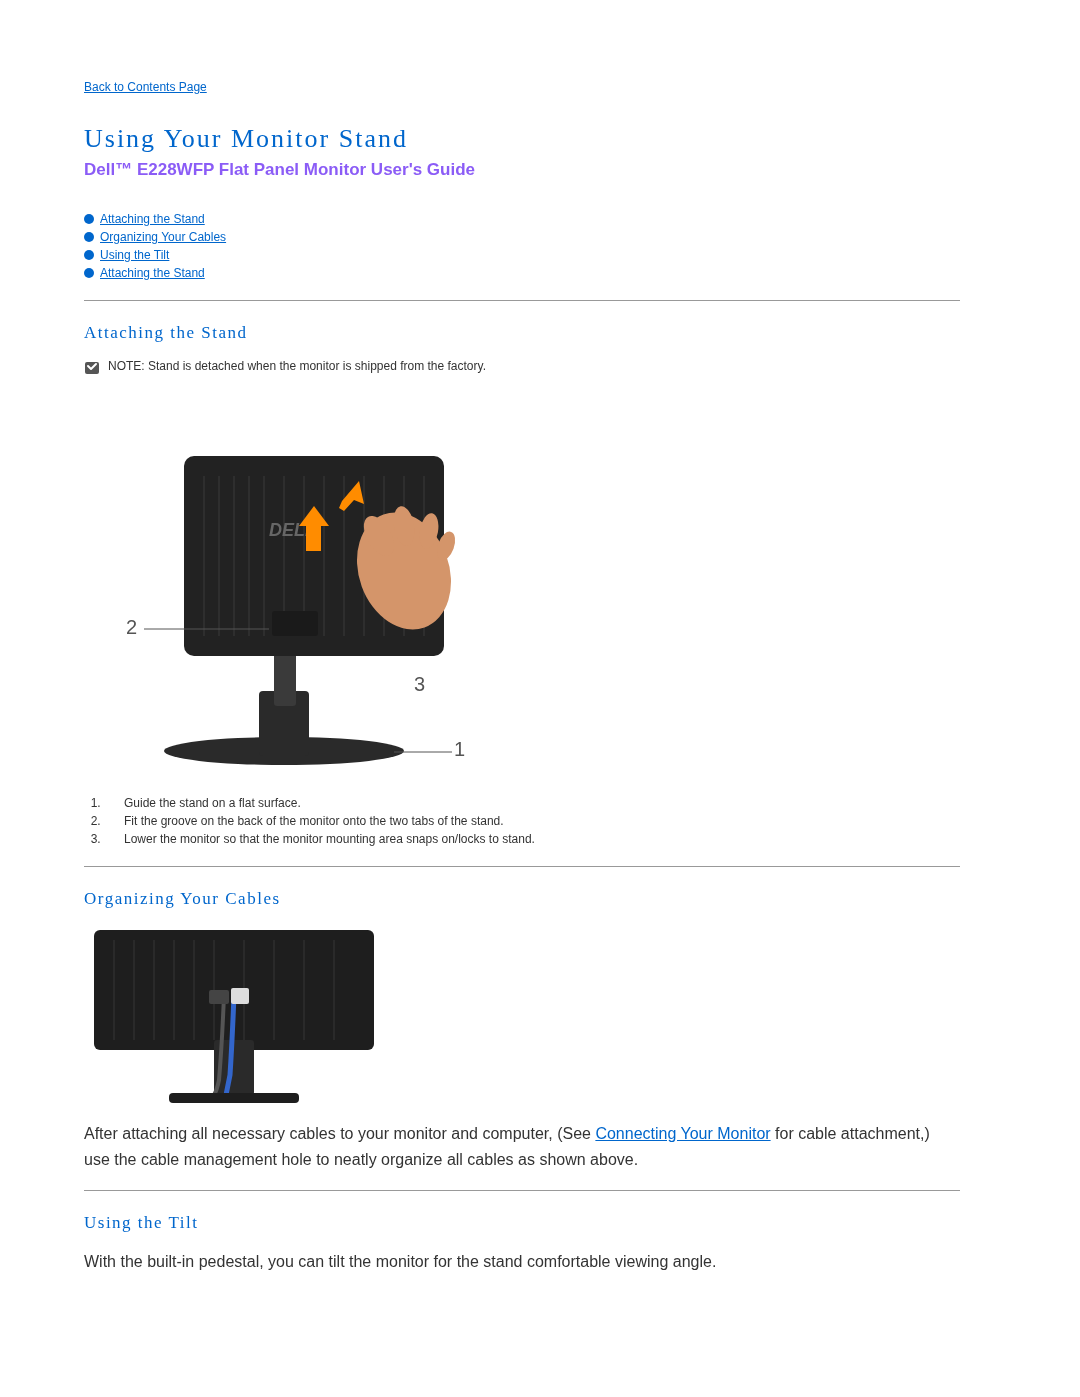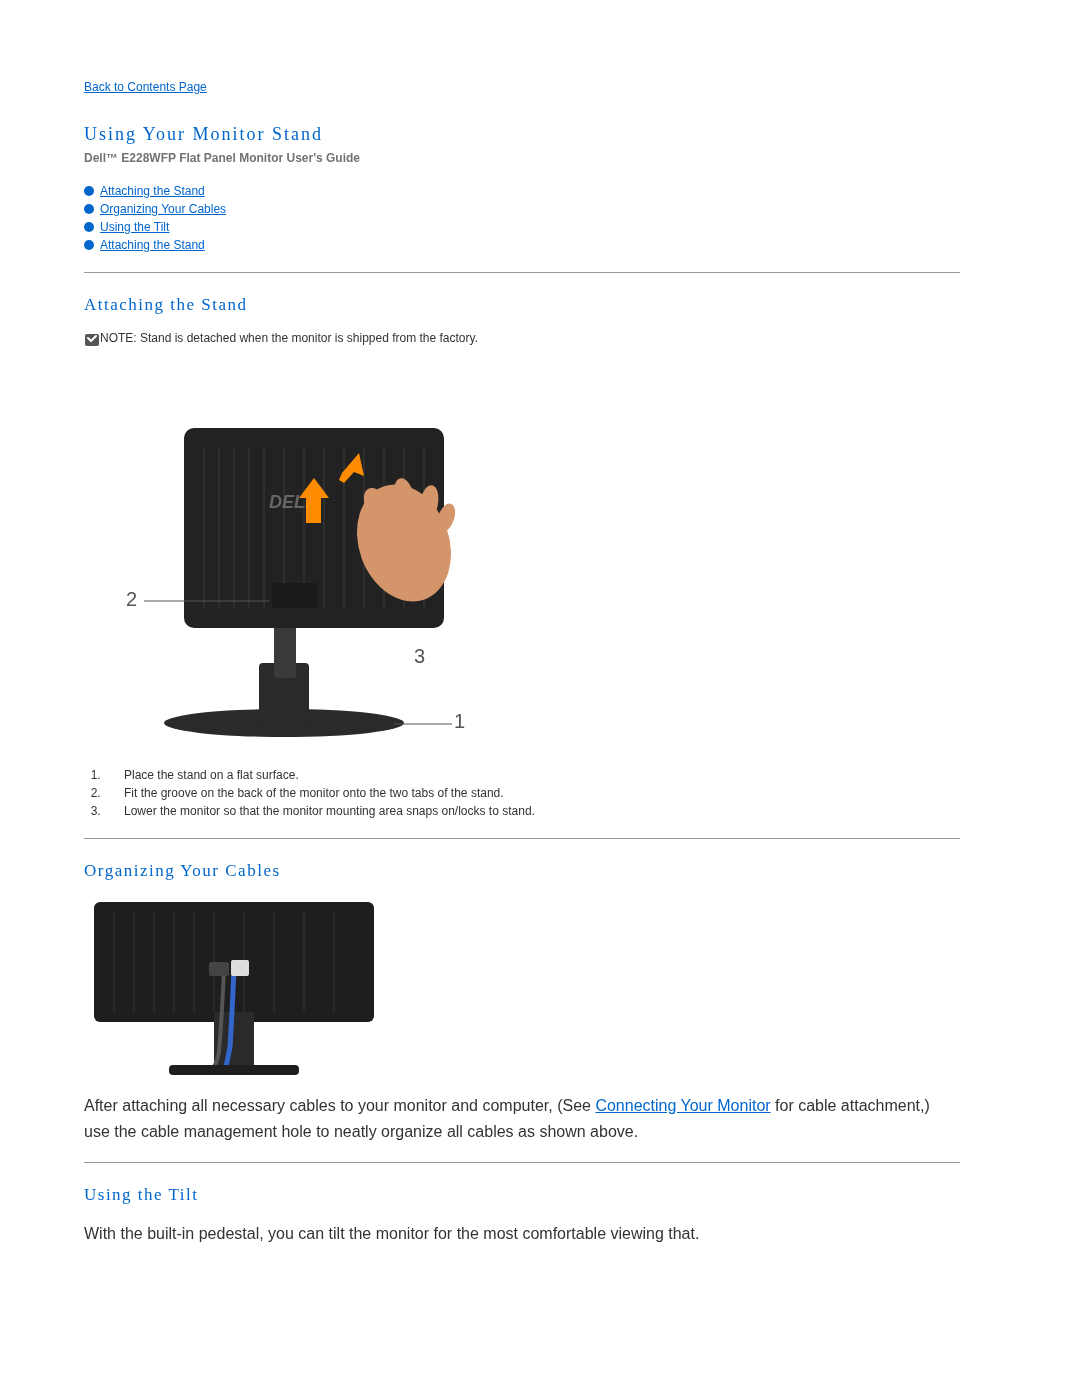--- a/index.html
+++ b/index.html
@@ -17,32 +17,32 @@
     }
     .back-link {
       font-size: 12px;
       color: #0066cc;
       text-decoration: underline;
       cursor: pointer;
       display: block;
       margin-bottom: 30px;
     }
     .page-title {
-      font-size: 18px;
+      font-size: 26px;
       font-weight: normal;
       letter-spacing: 2px;
       color: #0066cc;
       margin-bottom: 6px;
       font-family: Georgia, serif;
     }
     .subtitle {
-      font-size: 12px;
+      font-size: 17px;
       font-weight: bold;
-      color: #737373;
-      margin-bottom: 19px;
+      color: #8b5cf6;
+      margin-bottom: 32px;
     }
     .toc-list {
       list-style: none;
       margin-bottom: 20px;
     }
     .toc-list li {
       margin-bottom: 4px;
       display: flex;
       align-items: center;
       gap: 6px;
@@ -70,20 +70,21 @@
       font-size: 17px;
       font-weight: normal;
       letter-spacing: 1.5px;
       color: #0066cc;
       margin-bottom: 16px;
       font-family: Georgia, serif;
     }
     .note-box {
       display: flex;
       align-items: flex-start;
+      gap: 8px;
       margin-bottom: 20px;
     }
     .note-icon {
       width: 16px;
       height: 16px;
       flex-shrink: 0;
       margin-top: 1px;
     }
     .note-text {
       font-size: 12px;
@@ -219,21 +220,21 @@
 
       <ellipse cx="320" cy="175" rx="45" ry="60" fill="#d4956a" transform="rotate(-20,320,175)"></ellipse>
       <ellipse cx="295" cy="140" rx="12" ry="22" fill="#d4956a" transform="rotate(-30,295,140)"></ellipse>
       <ellipse cx="320" cy="130" rx="10" ry="20" fill="#d4956a" transform="rotate(-10,320,130)"></ellipse>
       <ellipse cx="345" cy="135" rx="9" ry="18" fill="#d4956a" transform="rotate(10,345,135)"></ellipse>
       <ellipse cx="362" cy="150" rx="8" ry="15" fill="#d4956a" transform="rotate(20,362,150)"></ellipse>
     </svg>
   </div>
 
   <ol class="instructions-list" style="list-style-type: decimal; padding-left: 20px;">
-    <li>Place the stand on a flat surface.</li>
+    <li>Guide the stand on a flat surface.</li>
     <li>Fit the groove on the back of the monitor onto the two tabs of the stand.</li>
     <li>Lower the monitor so that the monitor mounting area snaps on/locks to stand.</li>
   </ol>
 
   <hr class="section-divider">
 
   <h2 class="section-title">Organizing Your Cables</h2>
 
   <div class="cables-image-container">
     <svg class="cables-svg" viewBox="0 0 300 180" xmlns="http://www.w3.org/2000/svg">
@@ -264,15 +265,15 @@
   </div>
 
   <p class="body-text">
     <span>After attaching all necessary cables to your monitor and computer, (See </span><a class="inline-link">Connecting Your Monitor</a><span> for cable attachment,) use the cable management hole to neatly organize all cables as shown above.</span>
   </p>
 
   <hr class="section-divider">
 
   <h2 class="section-title">Using the Tilt</h2>
 
-  <p class="body-text">With the built-in pedestal, you can tilt the monitor for the most comfortable viewing that.</p>
+  <p class="body-text">With the built-in pedestal, you can tilt the monitor for the stand comfortable viewing angle.</p>
 
 </div>
 
 </body></html>

